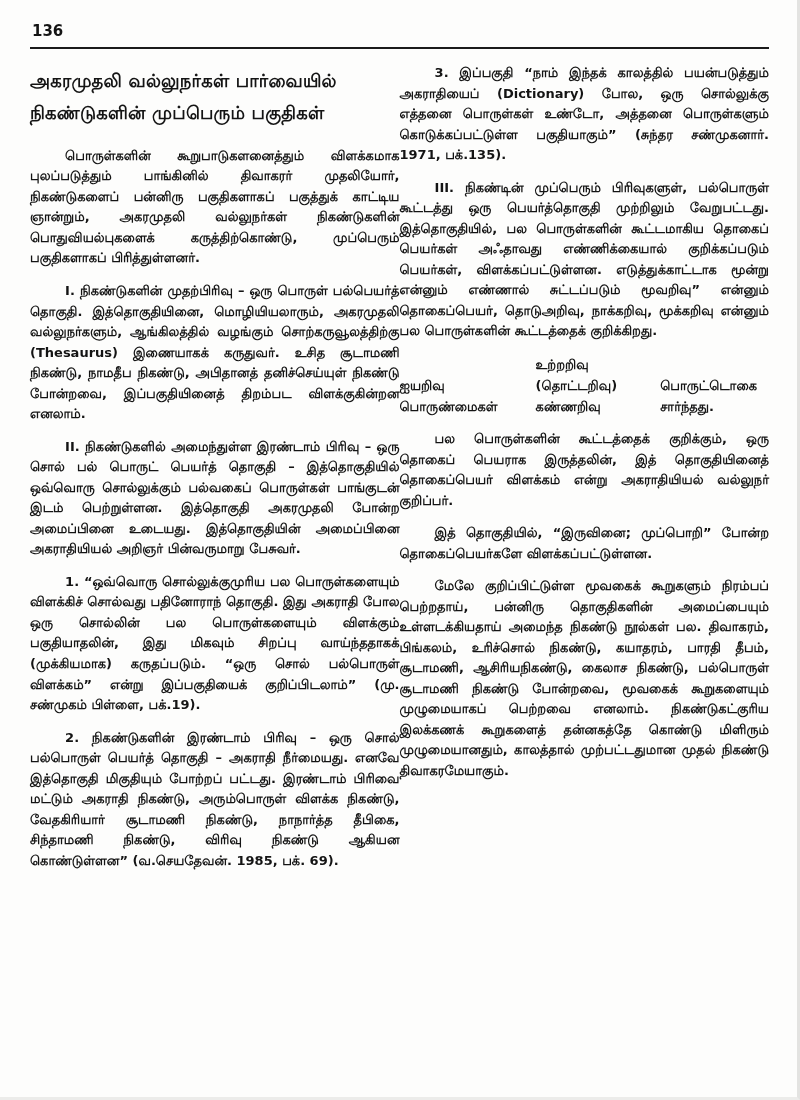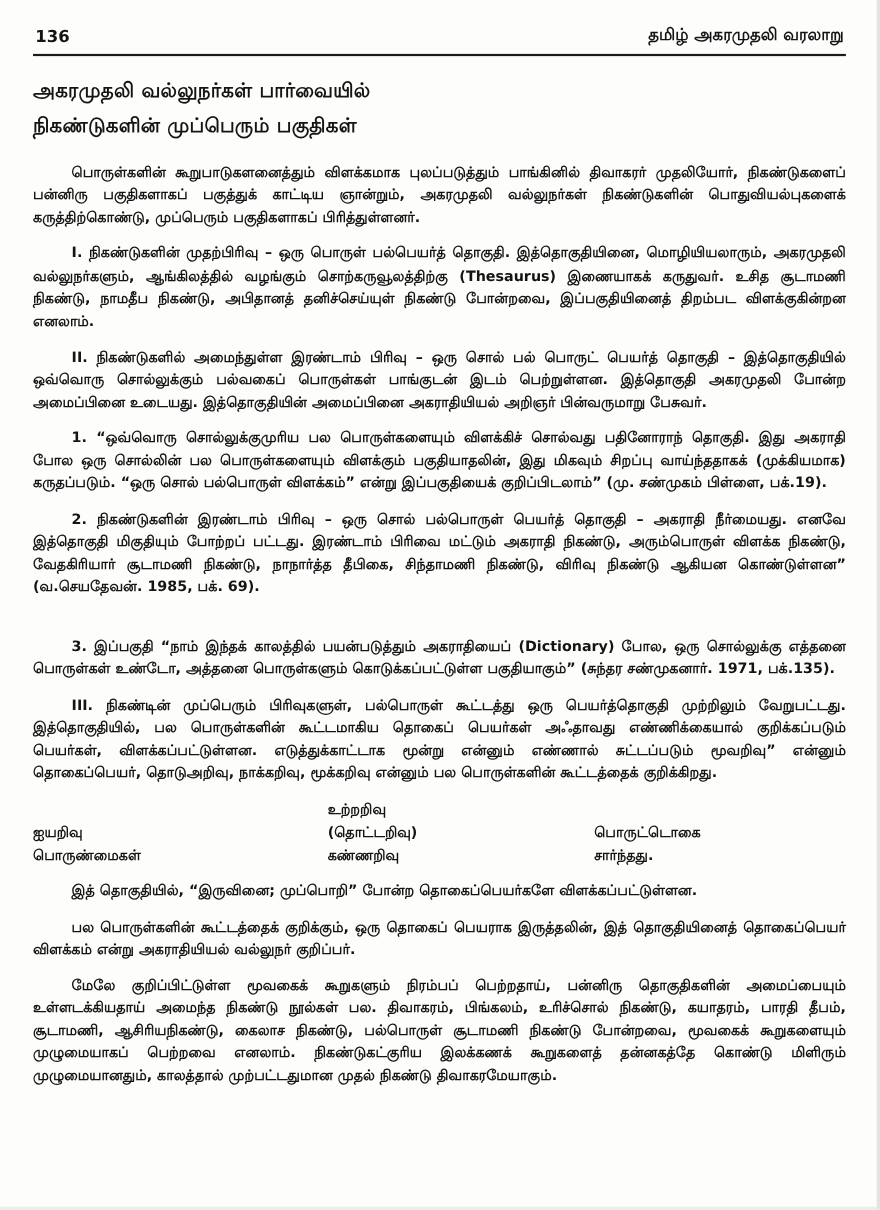--- a/index.html
+++ b/index.html
@@ -24,23 +24,21 @@
     display: flex;
     justify-content: space-between;
     align-items: flex-end;
     font-size: 15px;
     font-weight: 700;
     padding: 6px 2px 7px 2px;
     border-bottom: 2.5px solid #1b1b1b;
   }
   .columns {
     display: flex;
-    gap: 22px;
     margin-top: 14px;
-    flex-direction: column;
   }
   .col {
     flex: 1 1 0;
     min-width: 0;
   }
   .col-heading {
     font-size: 18px;
     font-weight: 700;
     line-height: 1.8;
     margin: 2px 0 16px 0;
@@ -69,21 +67,20 @@
   .kootam-cell.c-mid { padding-left: 2px; }
   .kootam-cell.c-right { padding-left: 6px; }
 </style>
 </head>
 <body>
 
 <div class="page">
 
   <div class="running-header">
     <span>136</span>
-    <span>தமிழ் அகரமுதலி வரலாறு</span>
   </div>
 
   <div class="columns">
 
     <div class="col">
       <div class="col-heading">
         <div>அகரமுதலி வல்லுநர்கள் பார்வையில்</div>
         <div>நிகண்டுகளின் முப்பெரும் பகுதிகள்</div>
       </div>
       <p class="para">பொருள்களின் கூறுபாடுகளனைத்தும் விளக்கமாக புலப்படுத்தும் பாங்கினில் திவாகரர் முதலியோர், நிகண்டுகளைப் பன்னிரு பகுதிகளாகப் பகுத்துக் காட்டிய ஞான்றும், அகரமுதலி வல்லுநர்கள் நிகண்டுகளின் பொதுவியல்புகளைக் கருத்திற்கொண்டு, முப்பெரும் பகுதிகளாகப் பிரித்துள்ளனர்.</p>
@@ -108,19 +105,19 @@
           <span class="kootam-cell c-mid">(தொட்டறிவு)</span>
           <span class="kootam-cell c-right">பொருட்டொகை</span>
         </div>
         <div class="kootam-row">
           <span class="kootam-cell">பொருண்மைகள்</span>
           <span class="kootam-cell c-mid">கண்ணறிவு</span>
           <span class="kootam-cell c-right">சார்ந்தது.</span>
         </div>
       </div>
 
+      <p class="para">பல பொருள்களின் கூட்டத்தைக் குறிக்கும், ஒரு தொகைப் பெயராக இருத்தலின், இத் தொகுதியினைத் தொகைப்பெயர் விளக்கம் என்று அகராதியியல் வல்லுநர் குறிப்பர்.</p>
       <p class="para">இத் தொகுதியில், “இருவினை; முப்பொறி” போன்ற தொகைப்பெயர்களே விளக்கப்பட்டுள்ளன.</p>
-      <p class="para">பல பொருள்களின் கூட்டத்தைக் குறிக்கும், ஒரு தொகைப் பெயராக இருத்தலின், இத் தொகுதியினைத் தொகைப்பெயர் விளக்கம் என்று அகராதியியல் வல்லுநர் குறிப்பர்.</p>
       <p class="para">மேலே குறிப்பிட்டுள்ள மூவகைக் கூறுகளும் நிரம்பப் பெற்றதாய், பன்னிரு தொகுதிகளின் அமைப்பையும் உள்ளடக்கியதாய் அமைந்த நிகண்டு நூல்கள் பல. திவாகரம், பிங்கலம், உரிச்சொல் நிகண்டு, கயாதரம், பாரதி தீபம், சூடாமணி, ஆசிரியநிகண்டு, கைலாச நிகண்டு, பல்பொருள் சூடாமணி நிகண்டு போன்றவை, மூவகைக் கூறுகளையும் முழுமையாகப் பெற்றவை எனலாம். நிகண்டுகட்குரிய இலக்கணக் கூறுகளைத் தன்னகத்தே கொண்டு மிளிரும் முழுமையானதும், காலத்தால் முற்பட்டதுமான முதல் நிகண்டு திவாகரமேயாகும்.</p>
     </div>
 
   </div>
 </div>
 
 </body></html>

